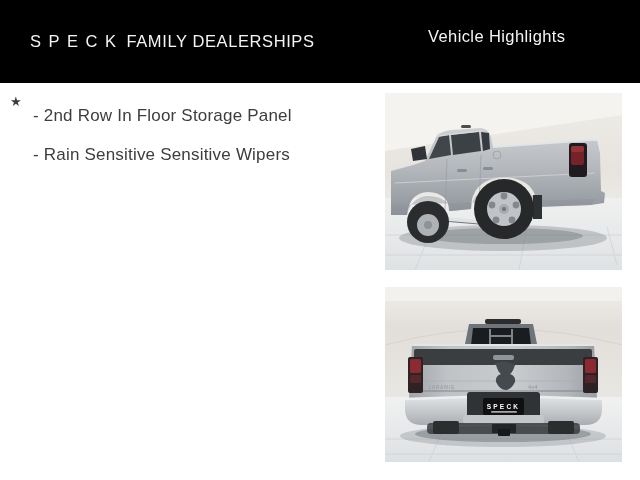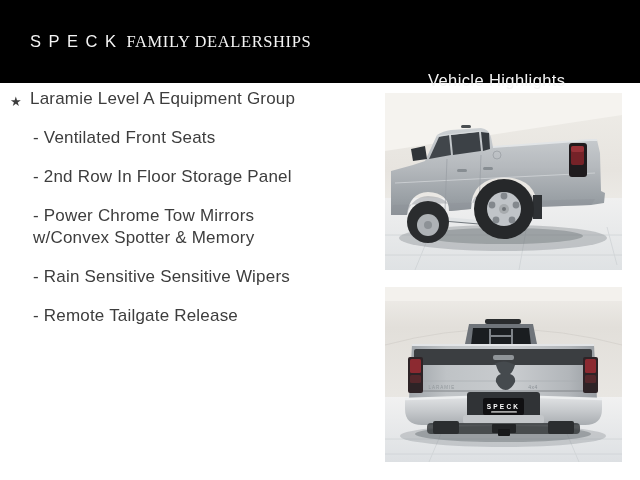--- a/index.html
+++ b/index.html
@@ -8,23 +8,23 @@
     font-family:"Liberation Sans", sans-serif;
   }
   
   .header{
     position:absolute;left:0;top:0;width:640px;height:83px;background:#000000;
     display:flex;align-items:center;
   }
   .brand{position:absolute;left:30px;top:0;height:83px;display:flex;align-items:center;
     color:#f4f4f4;font-size:16.5px;font-weight:400;white-space:nowrap;}
   .brand .spaced{letter-spacing:1.5px;margin-right:9px;}
-  .brand .rest{letter-spacing:0.6px;font-family:Liberation Serif, serif;}
+  .brand .rest{letter-spacing:0.6px;}
   .section-title{position:absolute;left:428px;top:0;height:72px;display:flex;align-items:center;
-    color:#f4f4f4;font-size:16.5px;letter-spacing:0.4px;white-space:nowrap;margin-top:44px;}
+    color:#f4f4f4;font-size:16.5px;letter-spacing:0.4px;white-space:nowrap;}
   
   .equip{position:absolute;left:10px;top:88px;width:364px;color:#3d3d3d;}
   .equip .title-row{position:relative;padding-left:20px;line-height:22px;font-size:17px;letter-spacing:0.2px;}
   .equip .star{position:absolute;left:0;top:3px;font-size:13px;color:#3d3d3d;}
   .equip ul{list-style:none;margin:0;padding:0;}
   .equip li{margin-top:17px;padding-left:23px;line-height:22px;font-size:17px;
     letter-spacing:0.2px;white-space:pre-line;}
   
   .photo{position:absolute;margin:0;padding:0;}
   .photo svg{display:block;}
@@ -40,29 +40,24 @@
     <div class="brand">
       <span class="spaced">S P E C K</span>
       <span class="rest">FAMILY DEALERSHIPS</span>
     </div>
     <div class="section-title">Vehicle Highlights</div>
   </div>
 
   <section class="equip">
     <div class="title-row">
       <span class="star">★</span>
-      <span>Laramie Level A Equipment Group</span>
     </div>
     <ul>
-      <li>- Ventilated Front Seats</li>
       <li>- 2nd Row In Floor Storage Panel</li>
-      <li>- Power Chrome Tow Mirrors
-w/Convex Spotter &amp; Memory</li>
       <li>- Rain Sensitive Sensitive Wipers</li>
-      <li>- Remote Tailgate Release</li>
     </ul>
   </section>
 
   <figure class="photo photo-1" aria-label="Silver pickup truck, rear three-quarter view in showroom">
     <svg width="237" height="177" viewBox="0 0 237 177" xmlns="http://www.w3.org/2000/svg">
       <defs>
         <linearGradient id="wall1" x1="0" y1="0" x2="0" y2="1">
           <stop offset="0" stop-color="#efede8"></stop>
             <stop offset="0.7" stop-color="#e7e4df"></stop>
           <stop offset="1" stop-color="#eceae6"></stop>

